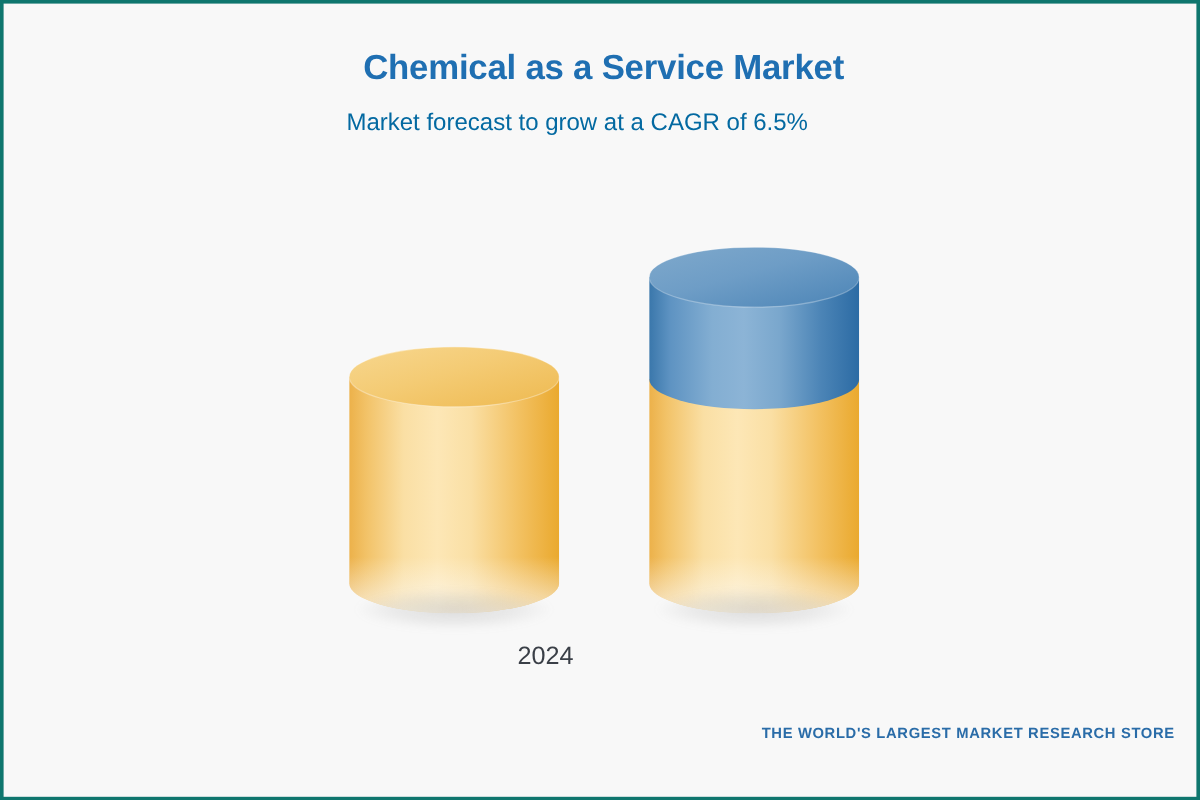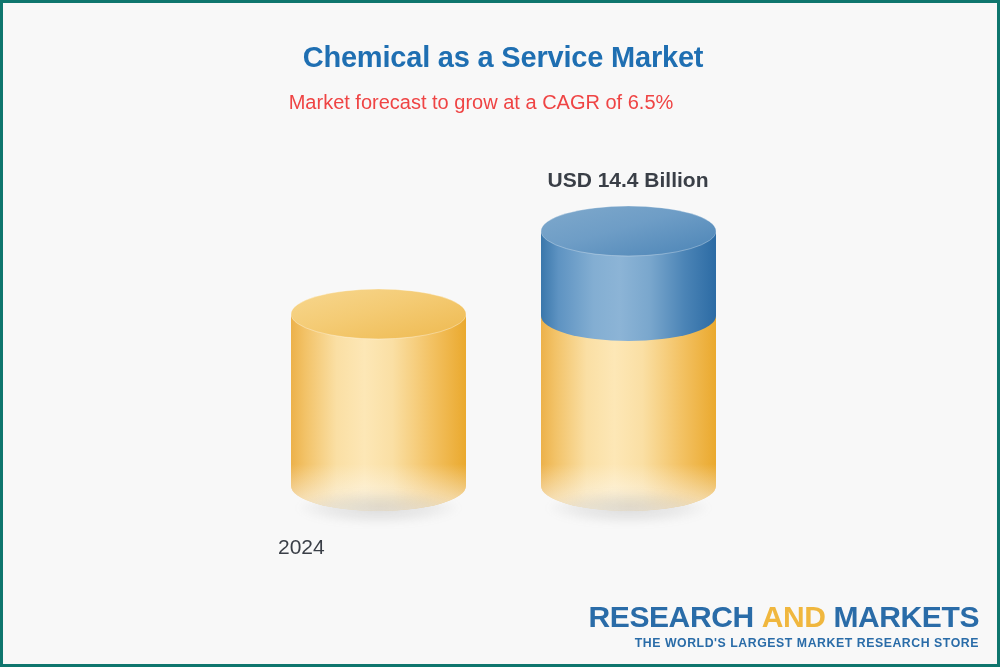--- a/index.html
+++ b/index.html
@@ -37,39 +37,39 @@
     letter-spacing: -0.2px;
   }
   #chart-subtitle {
     position: absolute;
     top: 88px;
     left: 0;
     width: 956px;
     text-align: center;
     font-size: 20px;
     font-weight: normal;
-    color: #ef4444;
+    color: #0369a1;
   }
 
   
   .value-label {
     position: absolute;
     text-align: center;
     font-size: 21px;
     font-weight: bold;
     color: #3a3f47;
     white-space: nowrap;
   }
   #value-label-0 { top: 252px; left: 275px; width: 200px; }
   #value-label-1 { top: 165px; left: 525px; width: 200px; }
 
   
   .cat-label {
     position: absolute;
-    text-align: left;
+    text-align: right;
     font-size: 21px;
     font-weight: normal;
     color: #3a3f47;
   }
   #cat-label-0 { top: 532px; left: 275px; width: 200px; }
   #cat-label-1 { top: 532px; left: 525px; width: 200px; }
 
   
   .cylinder {
     position: absolute;
@@ -199,23 +199,21 @@
 
       <path d="M0,25 L0,110 A87.5,25 0 0 0 175,110 L175,25 Z" fill="url(#blueBody30)"></path>
 
       <ellipse cx="87.5" cy="25" rx="87.5" ry="25" fill="url(#blueTop30)"></ellipse>
       <ellipse cx="87.5" cy="25" rx="87.5" ry="25" fill="none" stroke="#ffffff" stroke-opacity="0.30" stroke-width="1"></ellipse>
 
       <path d="M0,258 L0,280 A87.5,25 0 0 0 175,280 L175,258 Z" fill="url(#fadeBottom30)" opacity="0.75"></path>
     </svg>
   </div>
 
-  <div class="value-label" id="value-label-1">USD 14.4 Billion</div>
 
   <div class="cat-label" id="cat-label-0">2024</div>
 
 
   <div id="brand-logo">
-    <div id="brand-wordmark"><span class="brand-blue">RESEARCH</span><span class="brand-gold" style="margin:0 8px;">AND</span><span class="brand-blue">MARKETS</span></div>
     <div id="brand-tagline">THE WORLD'S LARGEST MARKET RESEARCH STORE</div>
   </div>
 
 </div>
 
 </body></html>

